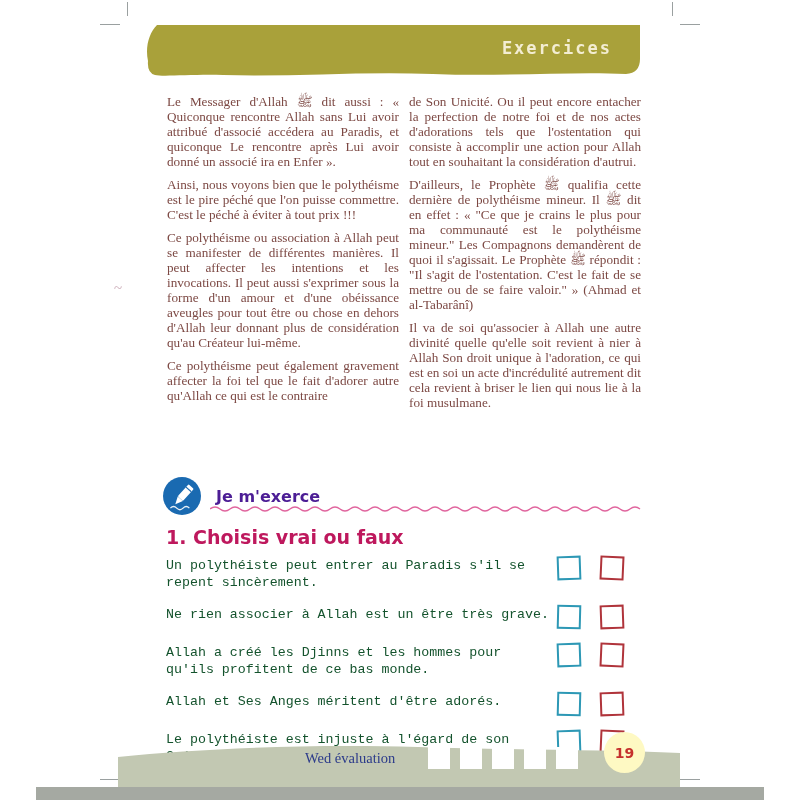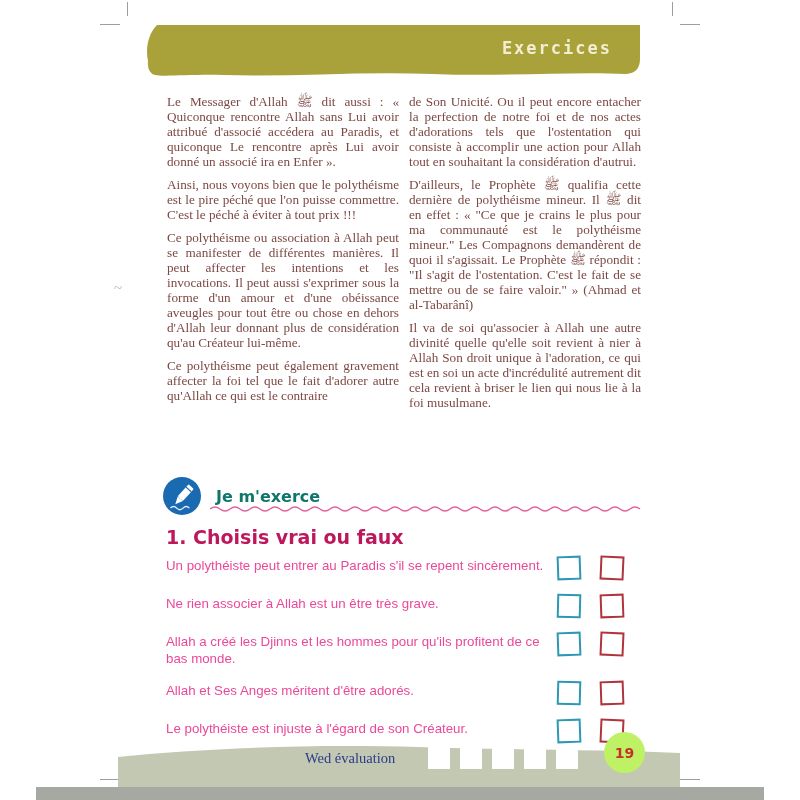--- a/index.html
+++ b/index.html
@@ -24,45 +24,45 @@
   .col p{margin:0 0 8px 0;font-size:13.2px;line-height:15px;text-align:justify;
     color:#7c4843;font-family:"Liberation Serif",serif;}
 
   
   .margin-mark{position:absolute;left:114px;top:280px;color:#c9a9b5;font-size:15px;}
 
   
   .exo-head{position:absolute;left:163px;top:477px;display:flex;align-items:center;}
   .pencil-badge{width:38px;height:38px;flex:0 0 38px;}
   .exo-title{margin-left:15px;font-family:"DejaVu Sans",sans-serif;font-weight:bold;
-    font-size:16px;color:#0f766e;}
+    font-size:16px;color:#4c1d95;}
   .wavy{position:absolute;left:210px;top:505px;}
 
   .instruction{position:absolute;left:166px;top:526px;font-family:"DejaVu Sans",sans-serif;
     font-weight:bold;font-size:19px;color:#be185d;}
 
   
   .statements{position:absolute;left:166px;top:557px;width:458px;}
   .stmt-row{display:flex;align-items:flex-start;margin-bottom:15px;}
-  .stmt-text{flex:0 0 385px;font-family:Liberation Sans, sans-serif;font-size:13.3px;
-    line-height:17px;color:#ec4899;}
+  .stmt-text{flex:0 0 385px;font-family:Liberation Mono, monospace;font-size:13.3px;
+    line-height:17px;color:#14532d;}
   .cb{width:20px;height:20px;flex:0 0 20px;margin-top:-1px;background:#fff;}
   .cb-true{margin-left:auto;border:2.5px solid #2d98b5;transform:rotate(-2deg);}
   .cb-false{margin-left:19px;border:2.5px solid #b0343b;transform:rotate(2.5deg);}
   .stmt-row:nth-child(even) .cb-true{transform:rotate(1.5deg);}
   .stmt-row:nth-child(even) .cb-false{transform:rotate(-2deg);}
 
   
   .footer-band{position:absolute;left:118px;top:742px;width:562px;height:46px;}
   .eval-label{position:absolute;left:305px;top:750px;font-family:"Liberation Serif",serif;
     font-size:14.5px;color:#2b3a8a;}
   .eval-boxes{position:absolute;left:428px;top:747px;display:flex;gap:10px;}
   .eval-box{width:22px;height:22px;background:#ffffff;}
   .page-badge{position:absolute;left:604px;top:732px;width:41px;height:41px;border-radius:50%;
-    background:#bef264;display:flex;align-items:center;justify-content:center;
+    background:#fef9c3;display:flex;align-items:center;justify-content:center;
     font-family:"DejaVu Sans",sans-serif;font-weight:bold;font-size:14px;color:#c5302c;}
   .bottom-strip{position:absolute;left:36px;top:787px;width:728px;height:13px;background:#a5a9a2;}
 </style>
 </head>
 <body>
 
 <div class="page">
 
   <span class="crop h" style="left:100px;top:24px;"></span>
   <span class="crop v" style="left:127px;top:2px;"></span>

